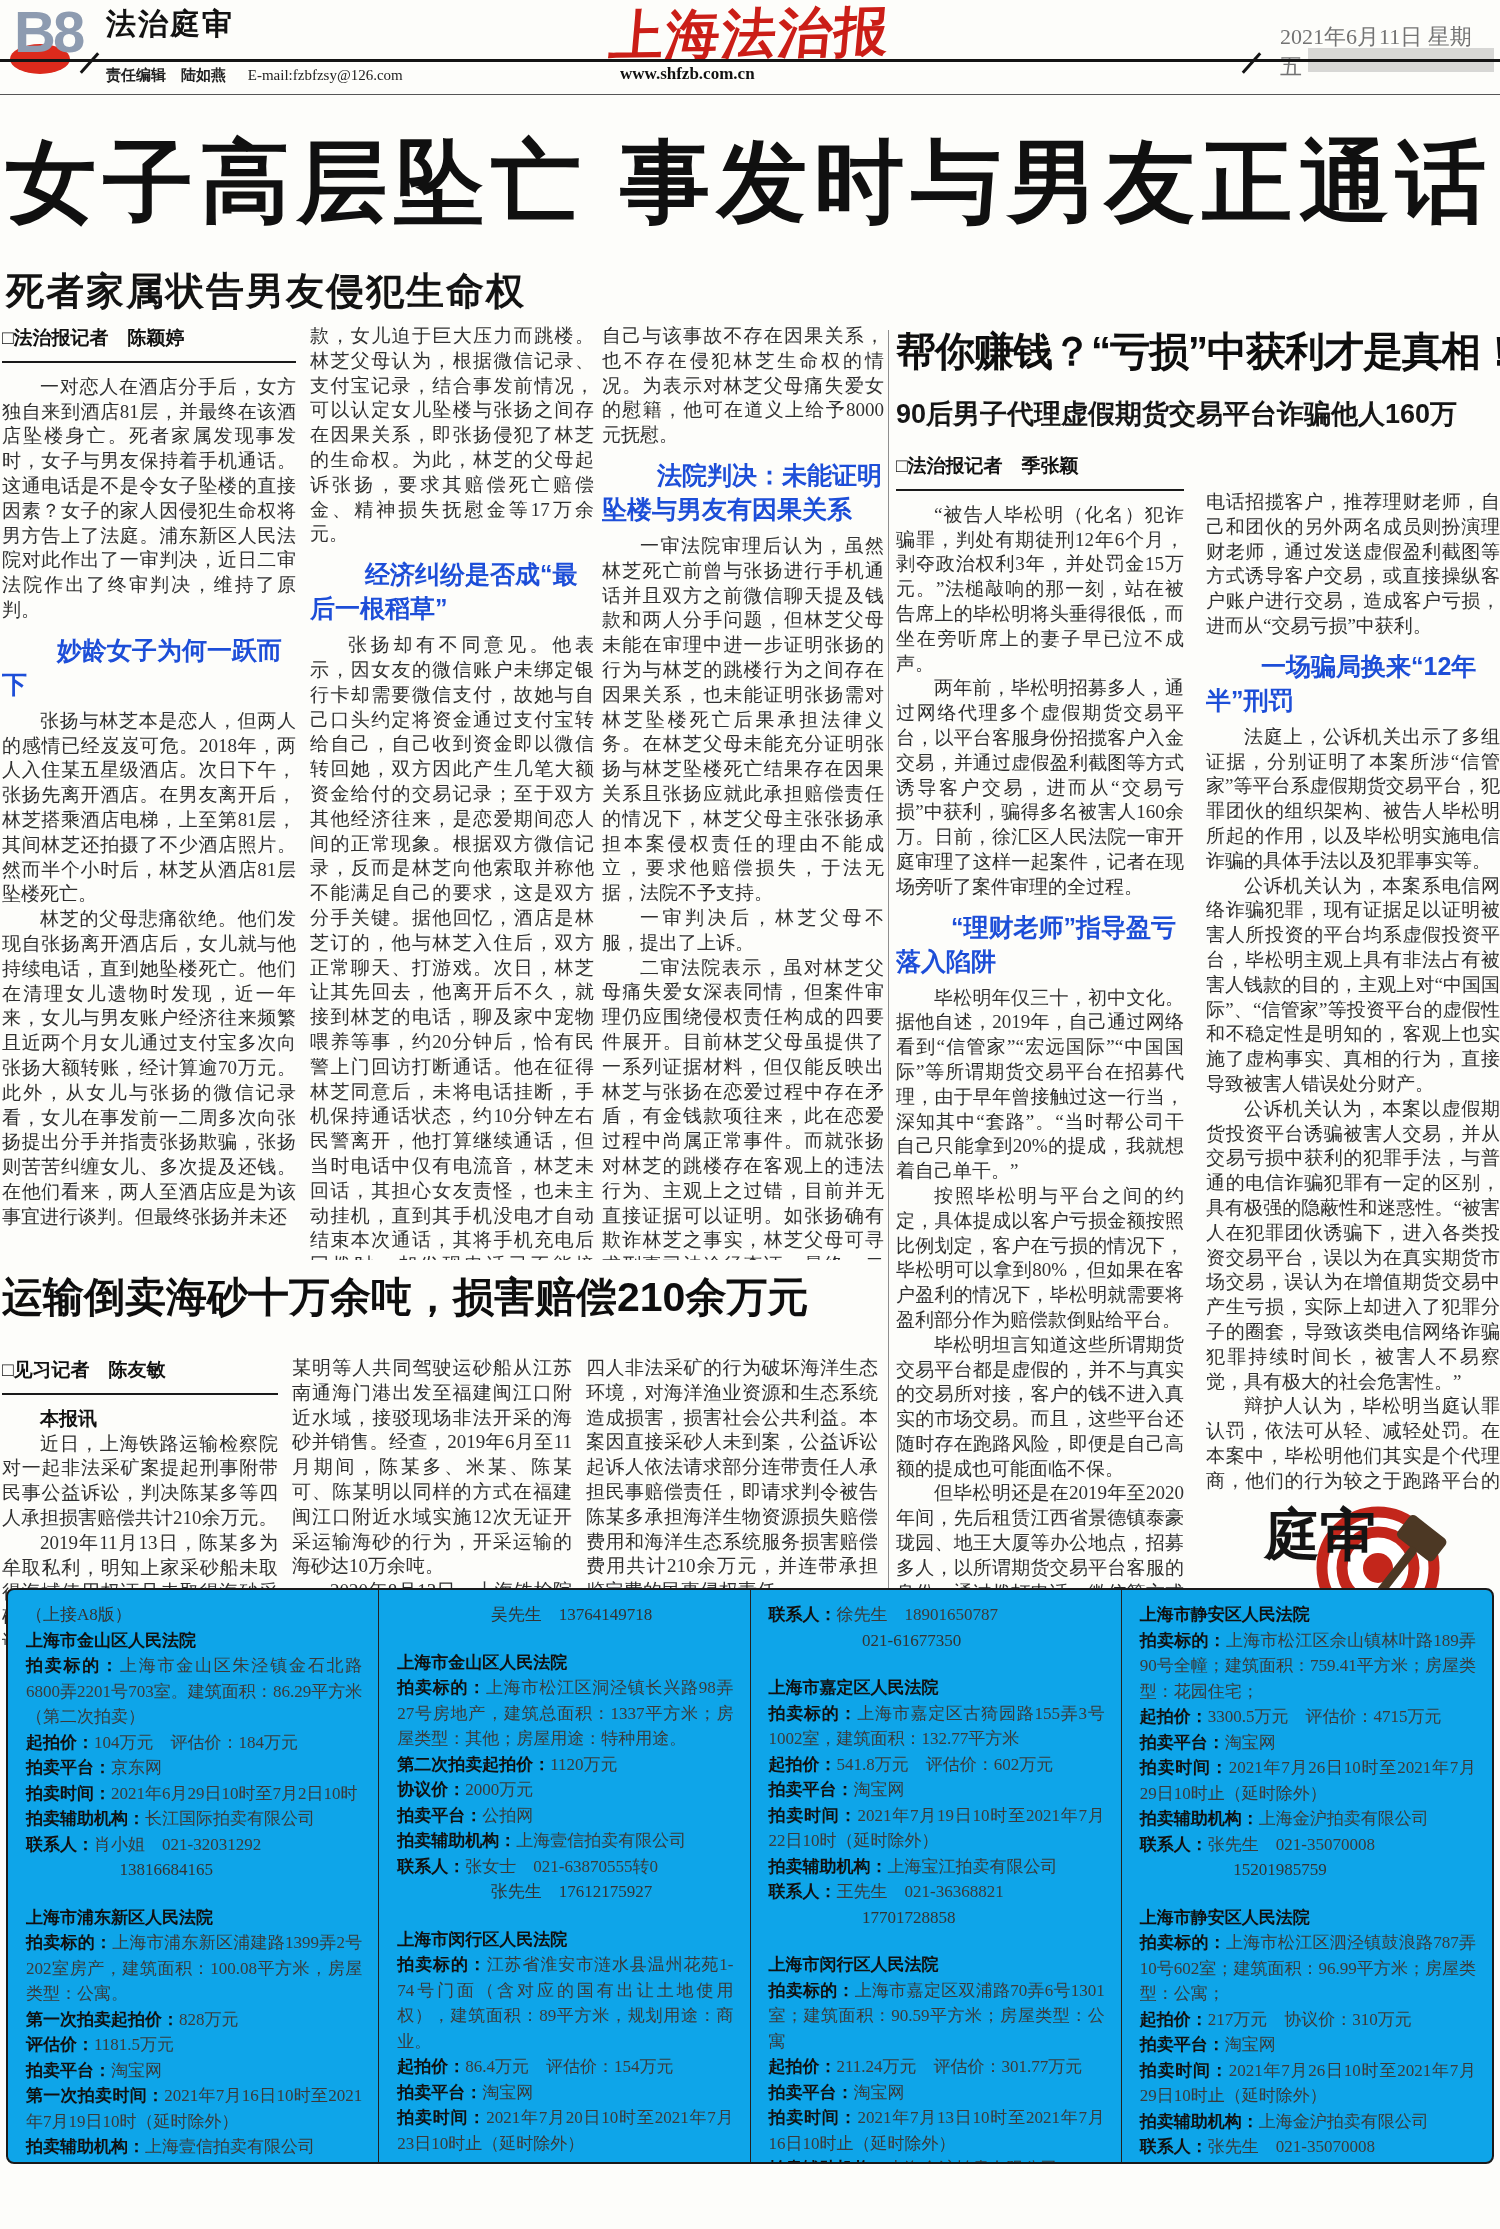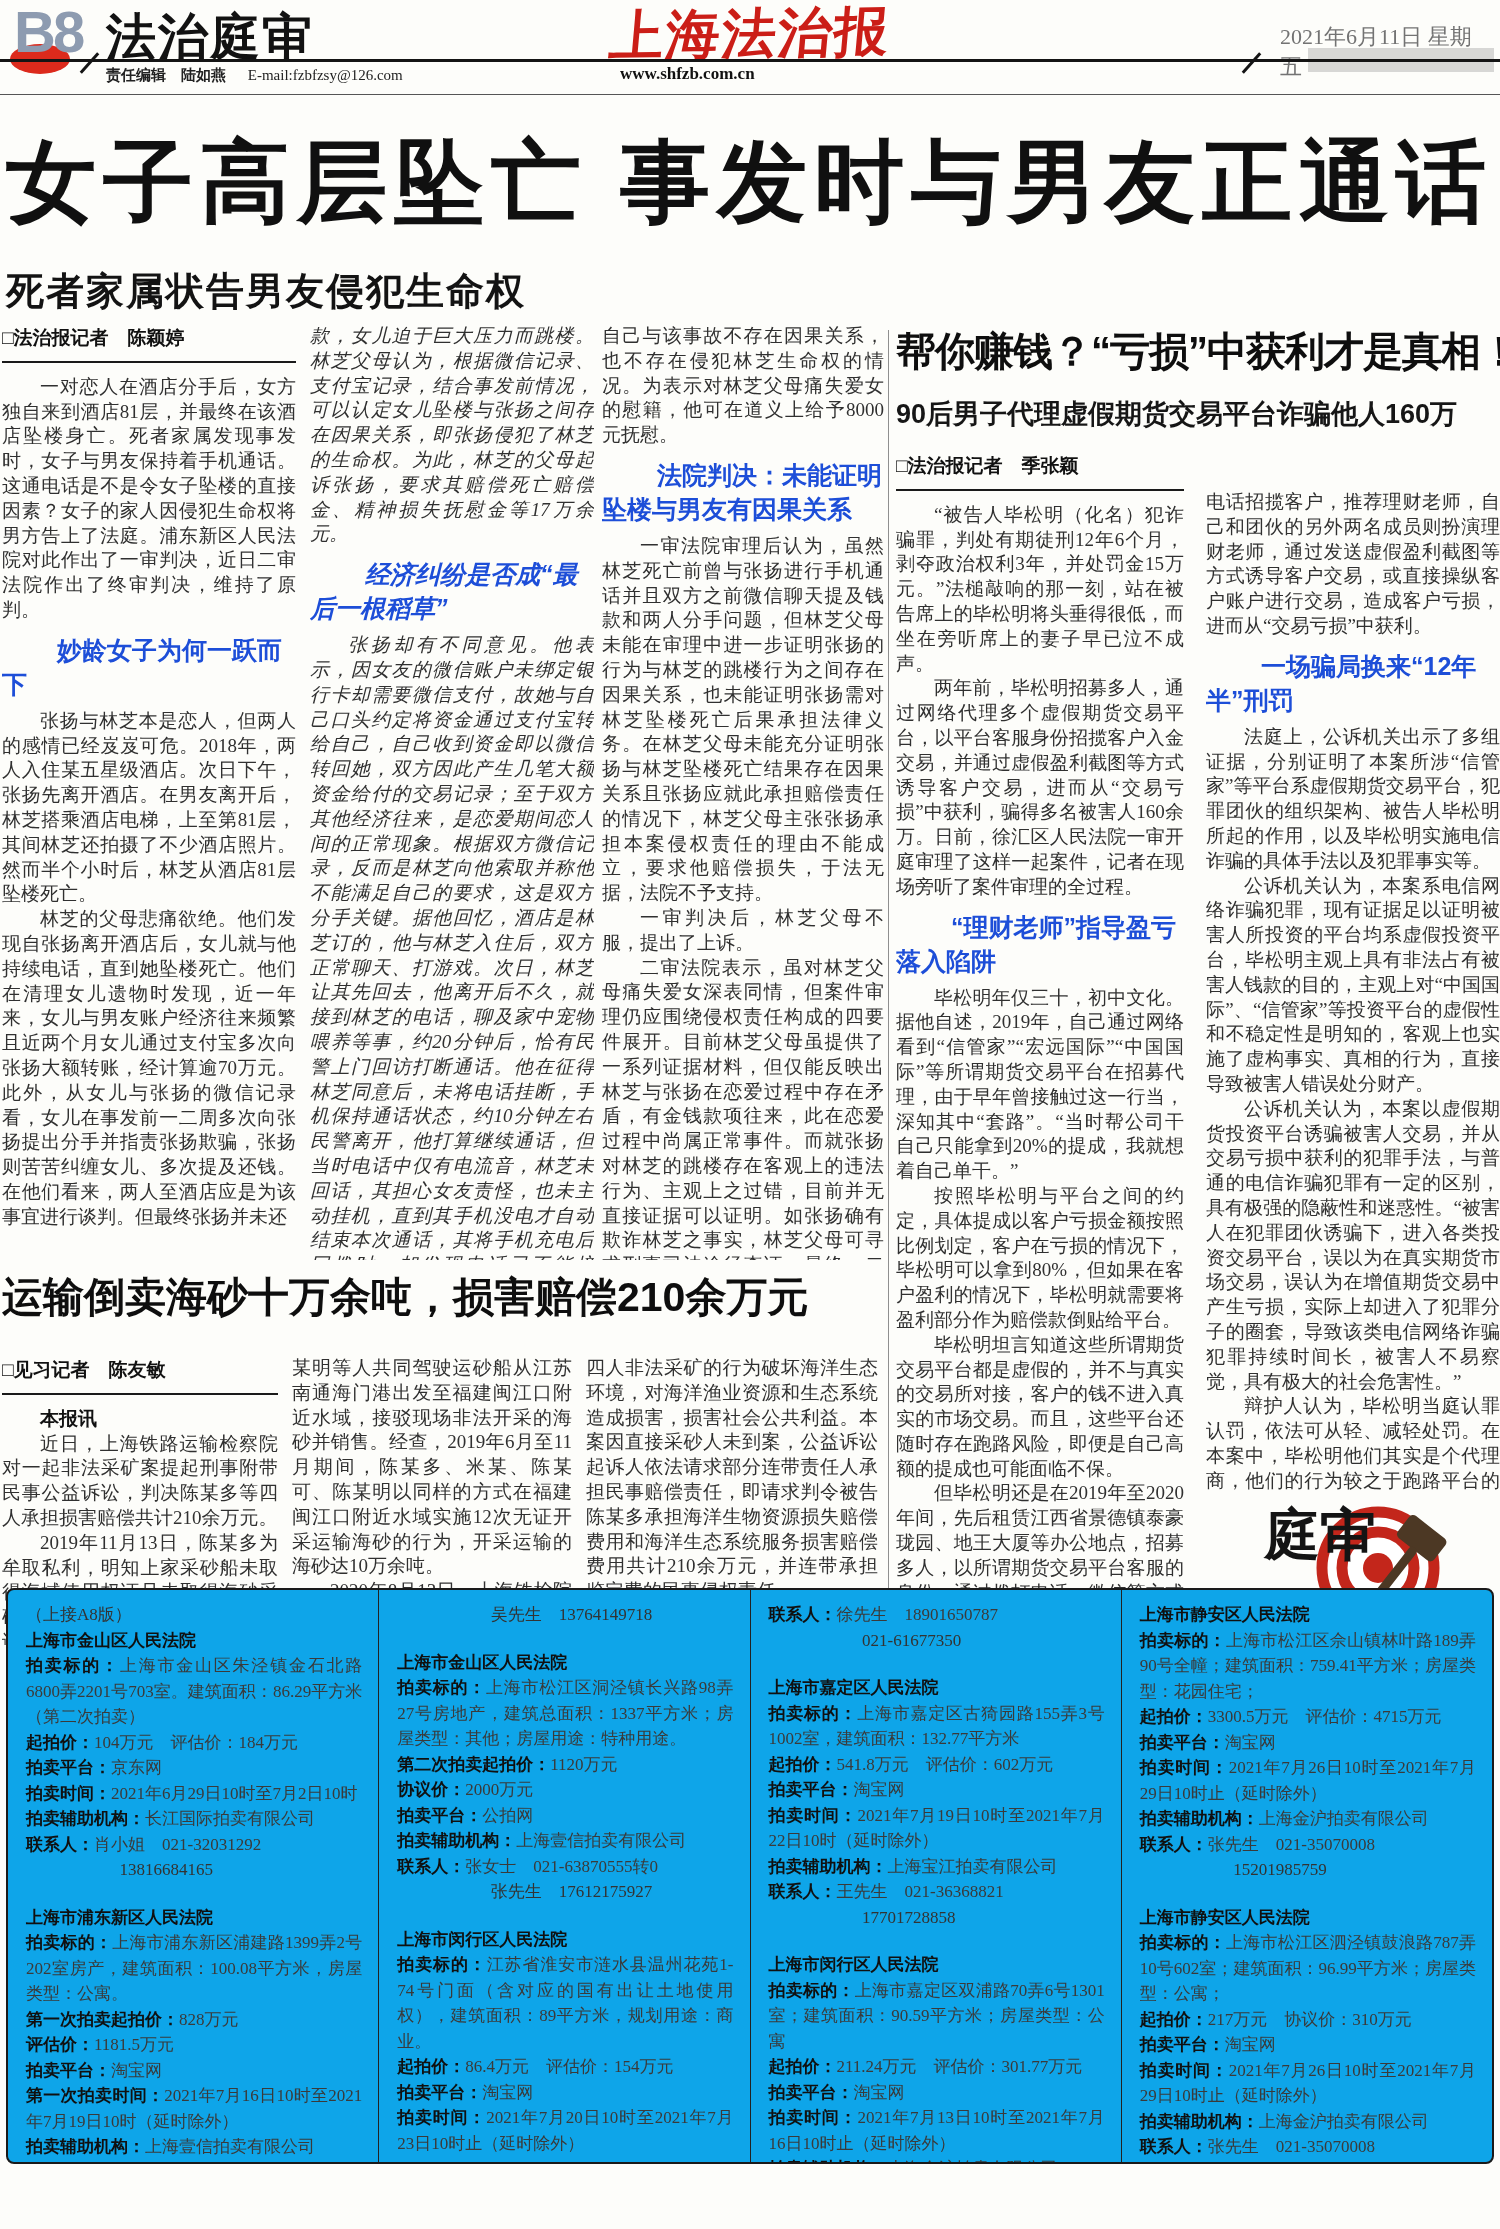--- a/index.html
+++ b/index.html
@@ -5,21 +5,21 @@
   html,body{margin:0;padding:0;background:#e8e8e4;}
   .page{position:relative;width:1500px;height:2229px;background:#fdfdfa;margin:0 auto;
         font-family:"Liberation Serif",serif;color:#2e2e2e;overflow:hidden;}
 
   
   .b8{position:absolute;left:10px;top:2px;width:90px;height:76px;}
   .b8-ellipse{position:absolute;left:0;top:42px;width:60px;height:30px;background:#dc2a1c;border-radius:50%;}
   .b8-text{position:absolute;left:4px;top:-4px;font-family:"Liberation Sans",sans-serif;
            font-weight:900;font-size:58px;color:#8d9bb0;letter-spacing:-3px;}
   .section-title{position:absolute;left:106px;top:4px;font-family:"Liberation Sans",sans-serif;
-                 font-weight:900;font-size:50px;color:#121212;letter-spacing:2px;}
+                 font-weight:900;font-size:30px;color:#121212;letter-spacing:2px;}
   .masthead{position:absolute;left:560px;top:-2px;width:380px;text-align:center;
             font-family:"Liberation Serif",serif;font-weight:bold;font-size:54px;color:#cb1e17;
             transform:skewX(-6deg) rotate(-1deg);letter-spacing:2px;}
   .issue-date{position:absolute;left:1280px;top:22px;width:212px;text-align:left;font-size:22px;color:#737373;}
   .gray-bar{position:absolute;left:1308px;top:48px;width:186px;height:24px;background:#d7d7d5;}
   .rule-main{position:absolute;left:0;top:59px;width:1500px;height:3px;background:#141414;}
   .hdr-slash{position:absolute;width:3px;height:26px;background:#141414;transform:rotate(42deg);}
   .editor-row{position:absolute;left:106px;top:66px;font-size:15px;color:#222;}
   .editor-row .ed-name{font-weight:bold;font-family:"Liberation Sans",sans-serif;margin-right:18px;}
   .site-url{position:absolute;left:620px;top:64px;font-size:17px;font-weight:bold;color:#111;}
@@ -100,21 +100,21 @@
   <div class="main-deck">死者家属状告男友侵犯生命权</div>
 
   <div class="col" style="left:2px;top:324px;width:294px;height:936px;">
 
   <div class="blk b-by"><span class="k"></span><span class="t">□法治报记者　陈颖婷</span></div>
       <div class="blk b-p"><span class="k"></span><span class="t">一对恋人在酒店分手后，女方独自来到酒店81层，并最终在该酒店坠楼身亡。死者家属发现事发时，女子与男友保持着手机通话。这通电话是不是令女子坠楼的直接因素？女子的家人因侵犯生命权将男方告上了法庭。浦东新区人民法院对此作出了一审判决，近日二审法院作出了终审判决，维持了原判。</span></div>
       <div class="blk b-h"><span class="k"></span><span class="t">妙龄女子为何一跃而下</span></div>
       <div class="blk b-p"><span class="k"></span><span class="t">张扬与林芝本是恋人，但两人的感情已经岌岌可危。2018年，两人入住某五星级酒店。次日下午，张扬先离开酒店。在男友离开后，林芝搭乘酒店电梯，上至第81层，其间林芝还拍摄了不少酒店照片。然而半个小时后，林芝从酒店81层坠楼死亡。</span></div>
       <div class="blk b-p"><span class="k"></span><span class="t">林芝的父母悲痛欲绝。他们发现自张扬离开酒店后，女儿就与他持续电话，直到她坠楼死亡。他们在清理女儿遗物时发现，近一年来，女儿与男友账户经济往来频繁且近两个月女儿通过支付宝多次向张扬大额转账，经计算逾70万元。此外，从女儿与张扬的微信记录看，女儿在事发前一二周多次向张扬提出分手并指责张扬欺骗，张扬则苦苦纠缠女儿、多次提及还钱。在他们看来，两人至酒店应是为该事宜进行谈判。但最终张扬并未还</span></div>
     </div>
-  <div class="col" style="left:310px;top:324px;width:284px;height:936px;font-style:italic;">
+  <div class="col" style="left:310px;top:324px;width:284px;height:936px;">
 
   <div class="blk b-pc"><span class="k"></span><span class="t">款，女儿迫于巨大压力而跳楼。林芝父母认为，根据微信记录、支付宝记录，结合事发前情况，可以认定女儿坠楼与张扬之间存在因果关系，即张扬侵犯了林芝的生命权。为此，林芝的父母起诉张扬，要求其赔偿死亡赔偿金、精神损失抚慰金等17万余元。</span></div>
       <div class="blk b-h"><span class="k"></span><span class="t">经济纠纷是否成“最后一根稻草”</span></div>
       <div class="blk b-p"><span class="k"></span><span class="t">张扬却有不同意见。他表示，因女友的微信账户未绑定银行卡却需要微信支付，故她与自己口头约定将资金通过支付宝转给自己，自己收到资金即以微信转回她，双方因此产生几笔大额资金给付的交易记录；至于双方其他经济往来，是恋爱期间恋人间的正常现象。根据双方微信记录，反而是林芝向他索取并称他不能满足自己的要求，这是双方分手关键。据他回忆，酒店是林芝订的，他与林芝入住后，双方正常聊天、打游戏。次日，林芝让其先回去，他离开后不久，就接到林芝的电话，聊及家中宠物喂养等事，约20分钟后，恰有民警上门回访打断通话。他在征得林芝同意后，未将电话挂断，手机保持通话状态，约10分钟左右民警离开，他打算继续通话，但当时电话中仅有电流音，林芝未回话，其担心女友责怪，也未主动挂机，直到其手机没电才自动结束本次通话，其将手机充电后回拨时，却发现电话已不能接通。他也不知道林芝坠楼原因，可能是意外事故。张扬认为，</span></div>
     </div>
   <div class="col" style="left:602px;top:324px;width:282px;height:936px;">
 
   <div class="blk b-pc"><span class="k"></span><span class="t">自己与该事故不存在因果关系，也不存在侵犯林芝生命权的情况。为表示对林芝父母痛失爱女的慰籍，他可在道义上给予8000元抚慰。</span></div>
       <div class="blk b-h"><span class="k"></span><span class="t">法院判决：未能证明坠楼与男友有因果关系</span></div>
       <div class="blk b-p"><span class="k"></span><span class="t">一审法院审理后认为，虽然林芝死亡前曾与张扬进行手机通话并且双方之前微信聊天提及钱款和两人分手问题，但林芝父母未能在审理中进一步证明张扬的行为与林芝的跳楼行为之间存在因果关系，也未能证明张扬需对林芝坠楼死亡后果承担法律义务。在林芝父母未能充分证明张扬与林芝坠楼死亡结果存在因果关系且张扬应就此承担赔偿责任的情况下，林芝父母主张张扬承担本案侵权责任的理由不能成立，要求他赔偿损失，于法无据，法院不予支持。</span></div>

